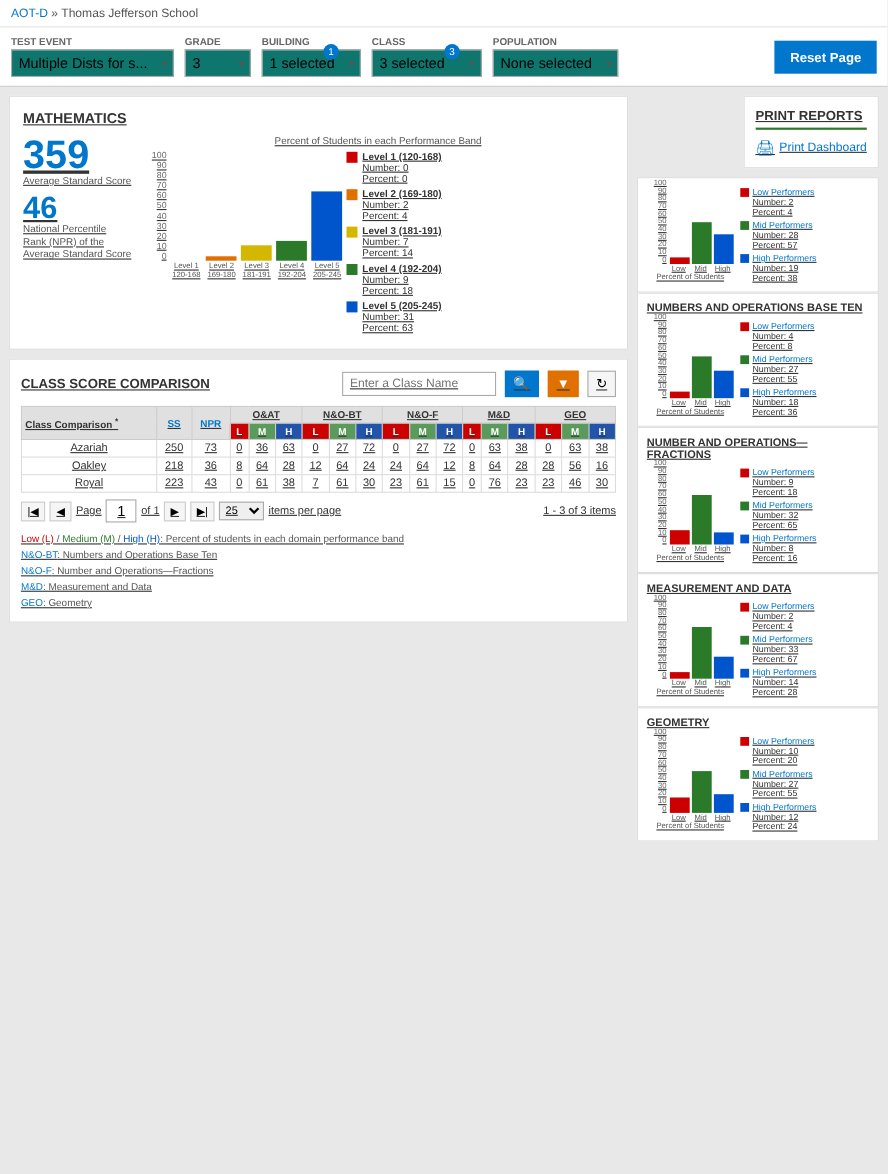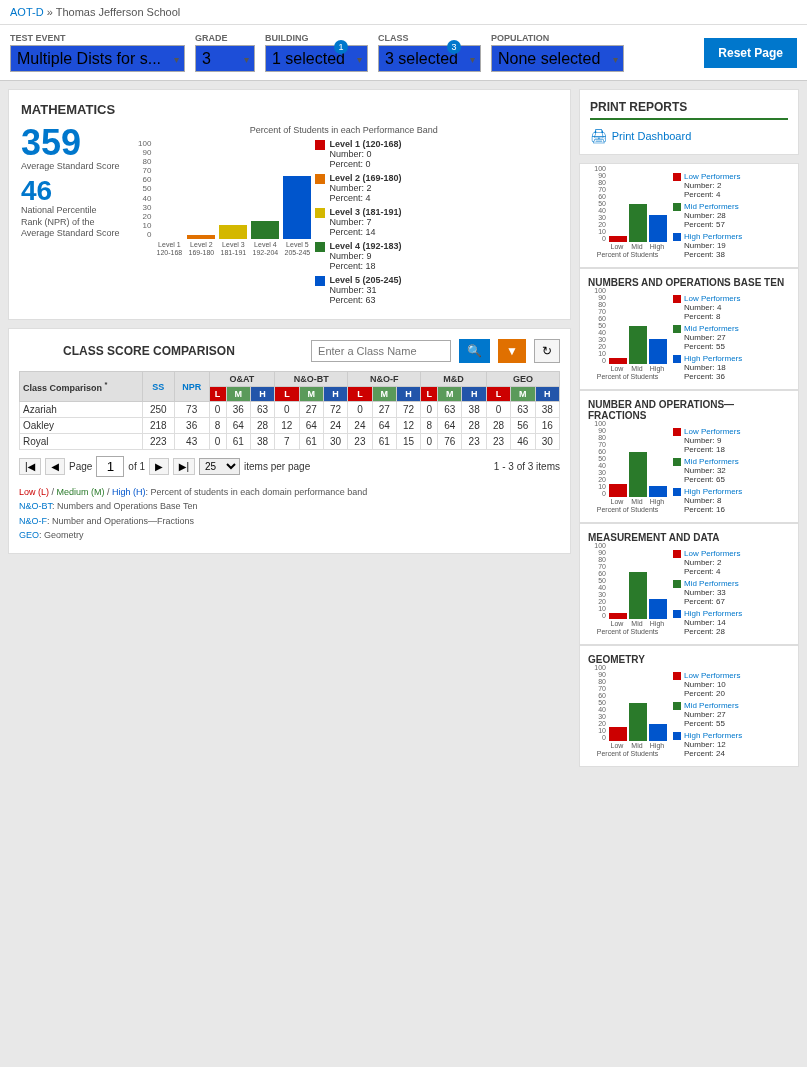--- a/index.html
+++ b/index.html
@@ -4,61 +4,61 @@
   <style>
     * { box-sizing: border-box; margin: 0; padding: 0; font-family: Arial, sans-serif; }
     body { background: #e8e8e8; font-size: 11px; color: #333; }
 
     .breadcrumb { background: #fff; padding: 6px 10px; font-size: 11px; color: #0077cc; border-bottom: 1px solid #ddd; }
     .breadcrumb span { color: #555; }
 
     .filter-bar { background: #fff; padding: 8px 10px; display: flex; align-items: center; gap: 10px; border-bottom: 1px solid #ccc; flex-wrap: wrap; }
     .filter-group { display: flex; flex-direction: column; justify-content: space-between; }
     .filter-label { font-size: 9px; color: #666; text-transform: uppercase; font-weight: bold; margin-bottom: 2px; }
-    .filter-select { border: 1px solid #aaa; padding: 4px 22px 4px 6px; font-size: 16px; background: #1d4ed8; appearance: none; -webkit-appearance: none; min-width: 120px; position: relative; cursor: pointer; }
+    .filter-select { border: 1px solid #aaa; padding: 4px 22px 4px 6px; font-size: 13px; background: #0f766e; appearance: none; -webkit-appearance: none; min-width: 120px; position: relative; cursor: pointer; }
     .select-wrapper { position: relative; display: inline-block; }
     .select-wrapper::after { content: '▾'; position: absolute; right: 6px; top: 50%; transform: translateY(-50%); font-size: 10px; pointer-events: none; color: #555; }
     .badge { background: #0077cc; color: #fff; border-radius: 50%; width: 14px; height: 14px; font-size: 9px; display: flex; align-items: center; justify-content: center; position: absolute; top: -5px; right: -5px; }
     .filter-group-pos { position: relative; }
     .reset-btn { background: #0077cc; color: #fff; border: none; padding: 8px 14px; font-size: 12px; cursor: pointer; font-weight: bold; margin-left: auto; }
 
-    .main-content { display: flex; gap: 8px; padding: 8px; }
+    .main-content { display: flex; gap: 8px; padding: 8px; text-decoration: underline; }
     .left-panel { flex: 1; display: flex; flex-direction: column; gap: 8px; }
-    .right-panel { width: 220px; display: flex; flex-direction: column; gap: 8px; }
+    .right-panel { width: 220px; display: flex; flex-direction: column; gap: 8px; align-items: flex-end; }
 
     
     .math-card { background: #fff; padding: 12px; border: 1px solid #ddd; }
     .card-title { font-size: 13px; font-weight: bold; text-transform: uppercase; margin-bottom: 8px; }
     .math-body { display: flex; align-items: flex-start; gap: 10px; }
     .math-stats { min-width: 90px; }
     .avg-score { color: #0077cc; font-size: 36px; font-weight: bold; line-height: 1; }
     .avg-label { font-size: 9px; color: #555; margin-bottom: 6px; }
     .npr-score { color: #0077cc; font-size: 28px; font-weight: bold; line-height: 1; }
     .npr-label { font-size: 9px; color: #555; }
     .chart-area { flex: 1; }
     .chart-title { font-size: 9px; color: #555; text-align: center; margin-bottom: 4px; }
     .bar-chart { display: flex; align-items: flex-end; height: 100px; gap: 2px; position: relative; }
     .y-axis { display: flex; flex-direction: column-reverse; justify-content: space-between; height: 100px; font-size: 8px; color: #666; margin-right: 2px; text-align: right; width: 22px; }
     .x-labels { display: flex; gap: 2px; margin-top: 2px; }
     .legend-area { display: flex; flex-direction: column; gap: 2px; min-width: 130px; font-size: 9px; }
 
     
     .comparison-card { background: #fff; padding: 10px; border: 1px solid #ddd; }
-    .comparison-header { display: flex; align-items: center; gap: 8px; margin-bottom: 8px; margin-left: 44px; }
+    .comparison-header { display: flex; align-items: center; gap: 8px; margin-bottom: 8px; }
     .comp-title { font-size: 12px; font-weight: bold; text-transform: uppercase; flex: 1; }
     .search-box { border: 1px solid #aaa; padding: 4px 6px; font-size: 11px; width: 140px; }
     .icon-btn { border: 1px solid #aaa; background: #f5f5f5; padding: 4px 7px; cursor: pointer; font-size: 12px; }
     .icon-btn.blue { background: #0077cc; color: #fff; border-color: #0077cc; }
     .icon-btn.orange { background: #e07000; color: #fff; border-color: #e07000; }
 
     table { width: 100%; border-collapse: collapse; font-size: 10px; }
     thead th { background: #e0e0e0; border: 1px solid #ccc; padding: 2px 3px; text-align: center; font-size: 9px; }
     thead th.left { text-align: left; }
     tbody td { border: 1px solid #ddd; padding: 2px 3px; text-align: center; }
-    tbody td.left { text-align: left; }
+    tbody td.left { text-align: center; }
     .th-blue { color: #0077cc; }
     .cell-l { background: #c00; color: #fff; font-weight: bold; }
     .cell-m { background: #5a9a5a; color: #fff; font-weight: bold; }
     .cell-h { background: #2255aa; color: #fff; font-weight: bold; }
 
     .pagination { display: flex; align-items: center; gap: 4px; margin-top: 6px; font-size: 10px; }
     .page-btn { border: 1px solid #ccc; background: #f5f5f5; padding: 2px 5px; cursor: pointer; font-size: 10px; }
     .page-input { border: 1px solid #aaa; width: 28px; padding: 2px 3px; text-align: center; }
     .per-page-select { border: 1px solid #aaa; padding: 1px; font-size: 10px; }
 
@@ -198,21 +198,21 @@
                 <div style="display: flex; align-items: flex-start; gap: 4px; font-size: 9px; margin-bottom: 2px;">
                   <div style="width:10px;height:10px;min-width:10px;background:#e07000;margin-top:1px;"></div>
     <div><strong>Level 2 (169-180)</strong><br>Number: 2<br>Percent: 4</div>
                 </div>
                 <div style="display: flex; align-items: flex-start; gap: 4px; font-size: 9px; margin-bottom: 2px;">
                   <div style="width:10px;height:10px;min-width:10px;background:#d4b800;margin-top:1px;"></div>
     <div><strong>Level 3 (181-191)</strong><br>Number: 7<br>Percent: 14</div>
                 </div>
                 <div style="display: flex; align-items: flex-start; gap: 4px; font-size: 9px; margin-bottom: 2px;">
                   <div style="width:10px;height:10px;min-width:10px;background:#2a7a2a;margin-top:1px;"></div>
-    <div><strong>Level 4 (192-183)</strong><br>Number: 9<br>Percent: 18</div>
+    <div><strong>Level 4 (192-204)</strong><br>Number: 9<br>Percent: 18</div>
                 </div>
                 <div style="display: flex; align-items: flex-start; gap: 4px; font-size: 9px; margin-bottom: 2px;">
                   <div style="width:10px;height:10px;min-width:10px;background:#0055cc;margin-top:1px;"></div>
     <div><strong>Level 5 (205-245)</strong><br>Number: 31<br>Percent: 63</div>
                 </div>
               </div>
           </div>
         </div>
       </div>
     </div>
@@ -335,20 +335,21 @@
           <option>100</option>
         </select>
         <span>items per page</span>
         <span style="margin-left:auto;">1 - 3 of 3 items</span>
       </div>
 
       <div class="legend-section">
         <div><span class="red">Low (L)</span> / <span class="green">Medium (M)</span> / <span class="blue" style="color:#0055cc;">High (H)</span>: Percent of students in each domain performance band</div>
         <div><span class="blue">N&amp;O-BT</span>: Numbers and Operations Base Ten</div>
         <div><span class="blue">N&amp;O-F</span>: Number and Operations—Fractions</div>
+        <div><span class="blue">M&amp;D</span>: Measurement and Data</div>
         <div><span class="blue">GEO</span>: Geometry</div>
       </div>
     </div>
   </div>
 
   <div class="right-panel">
 
     <div class="print-card">
       <div class="print-title">PRINT REPORTS</div>
       <div class="print-link">

